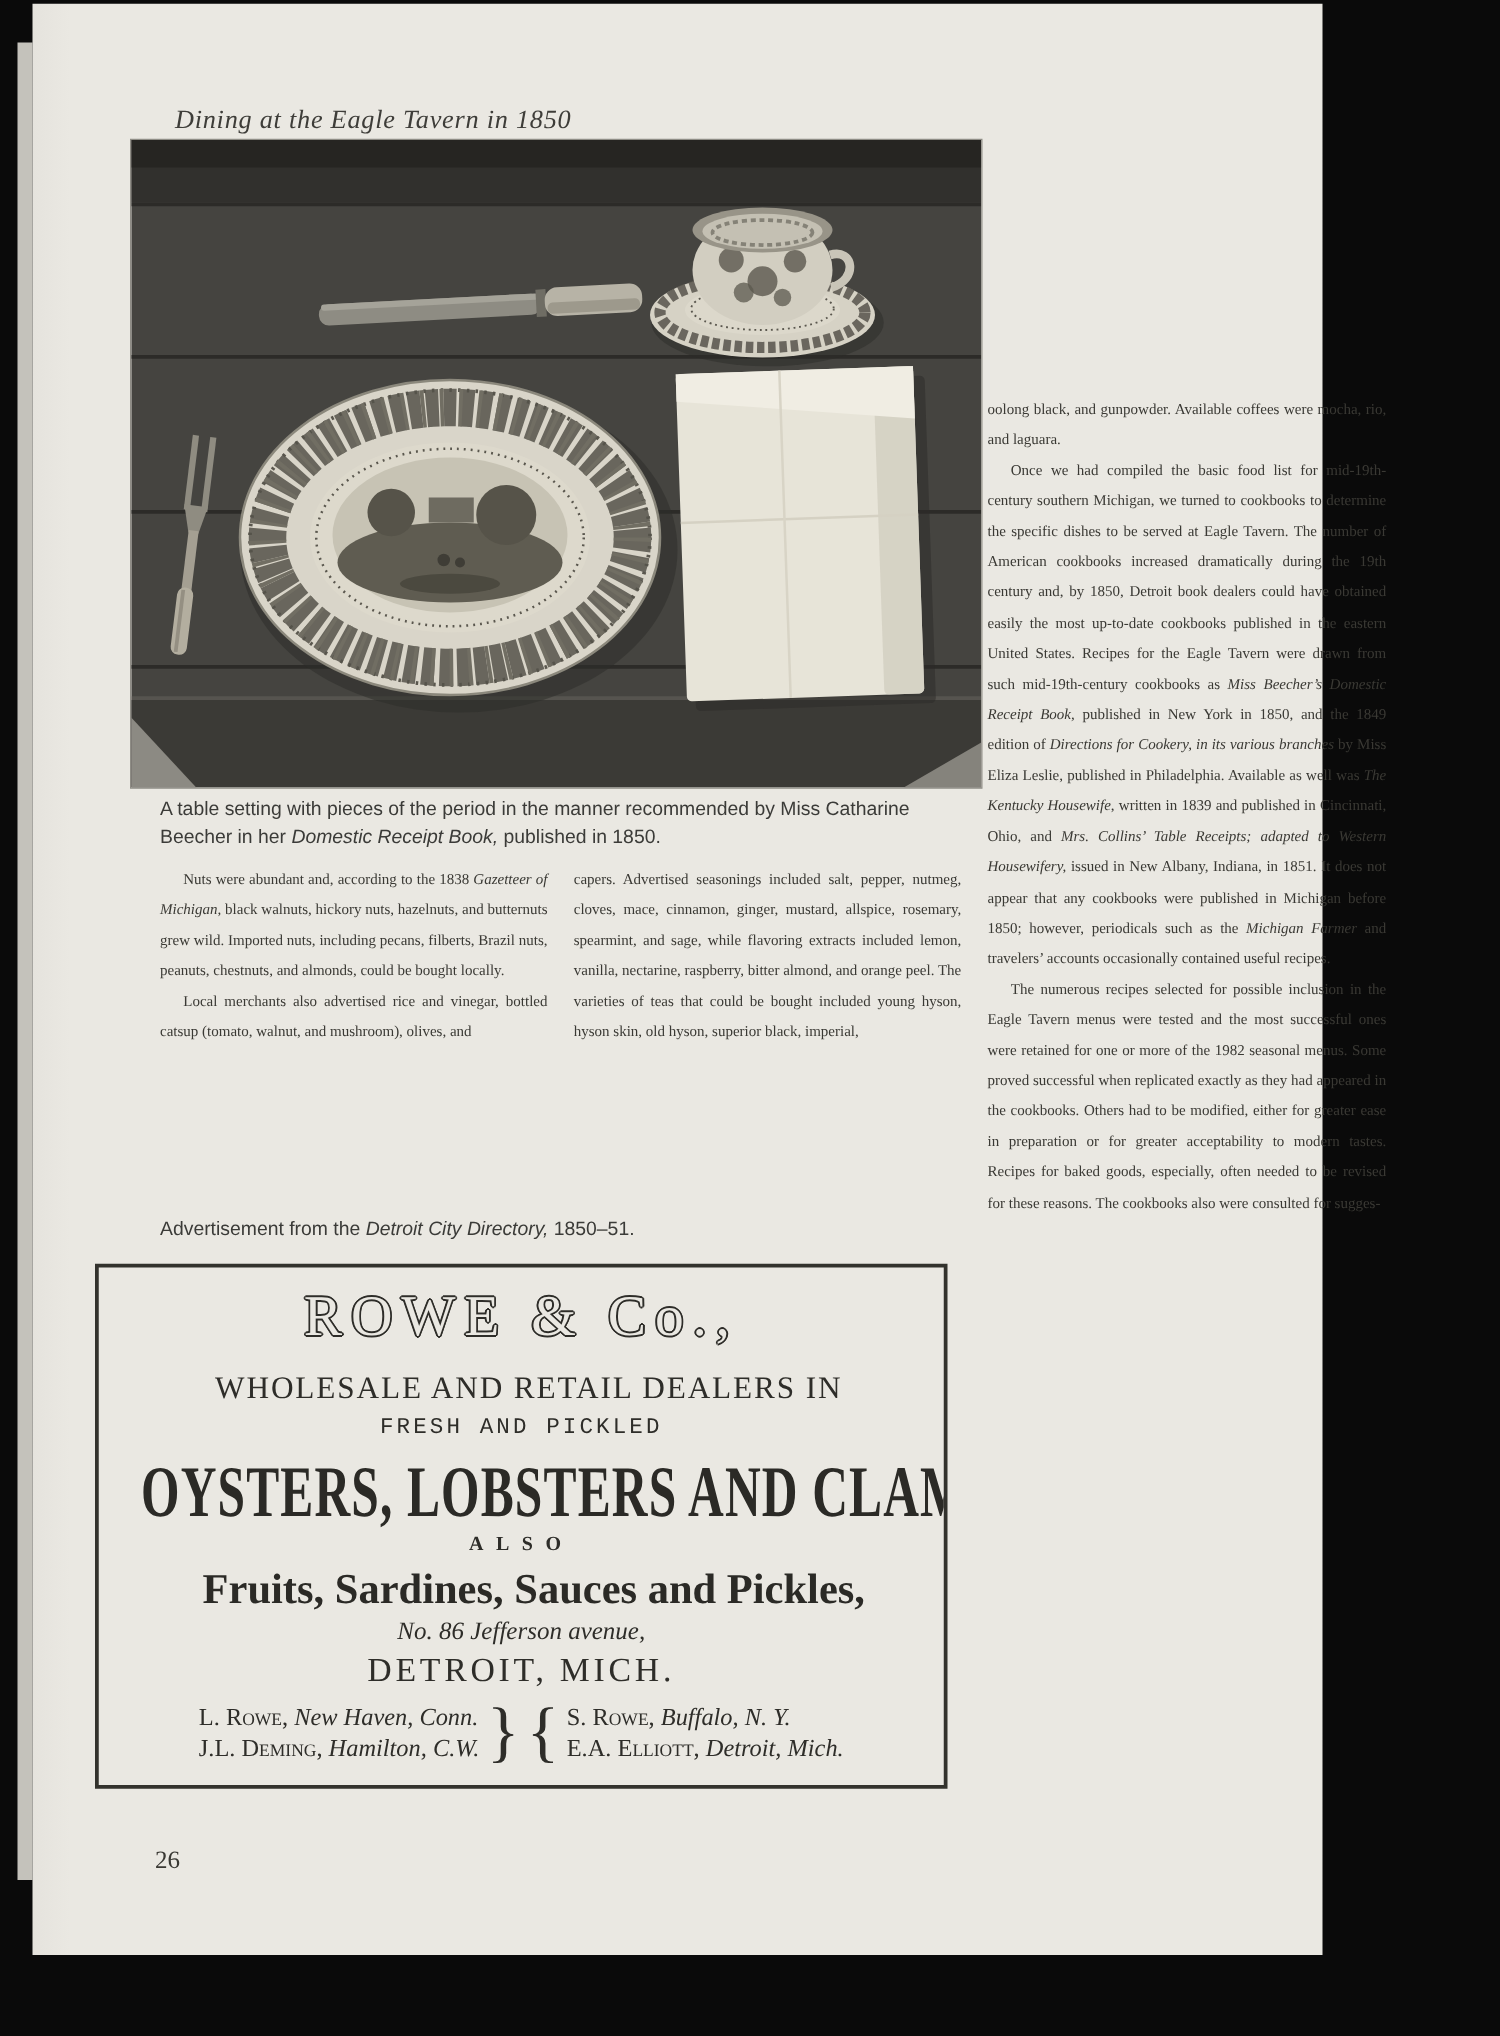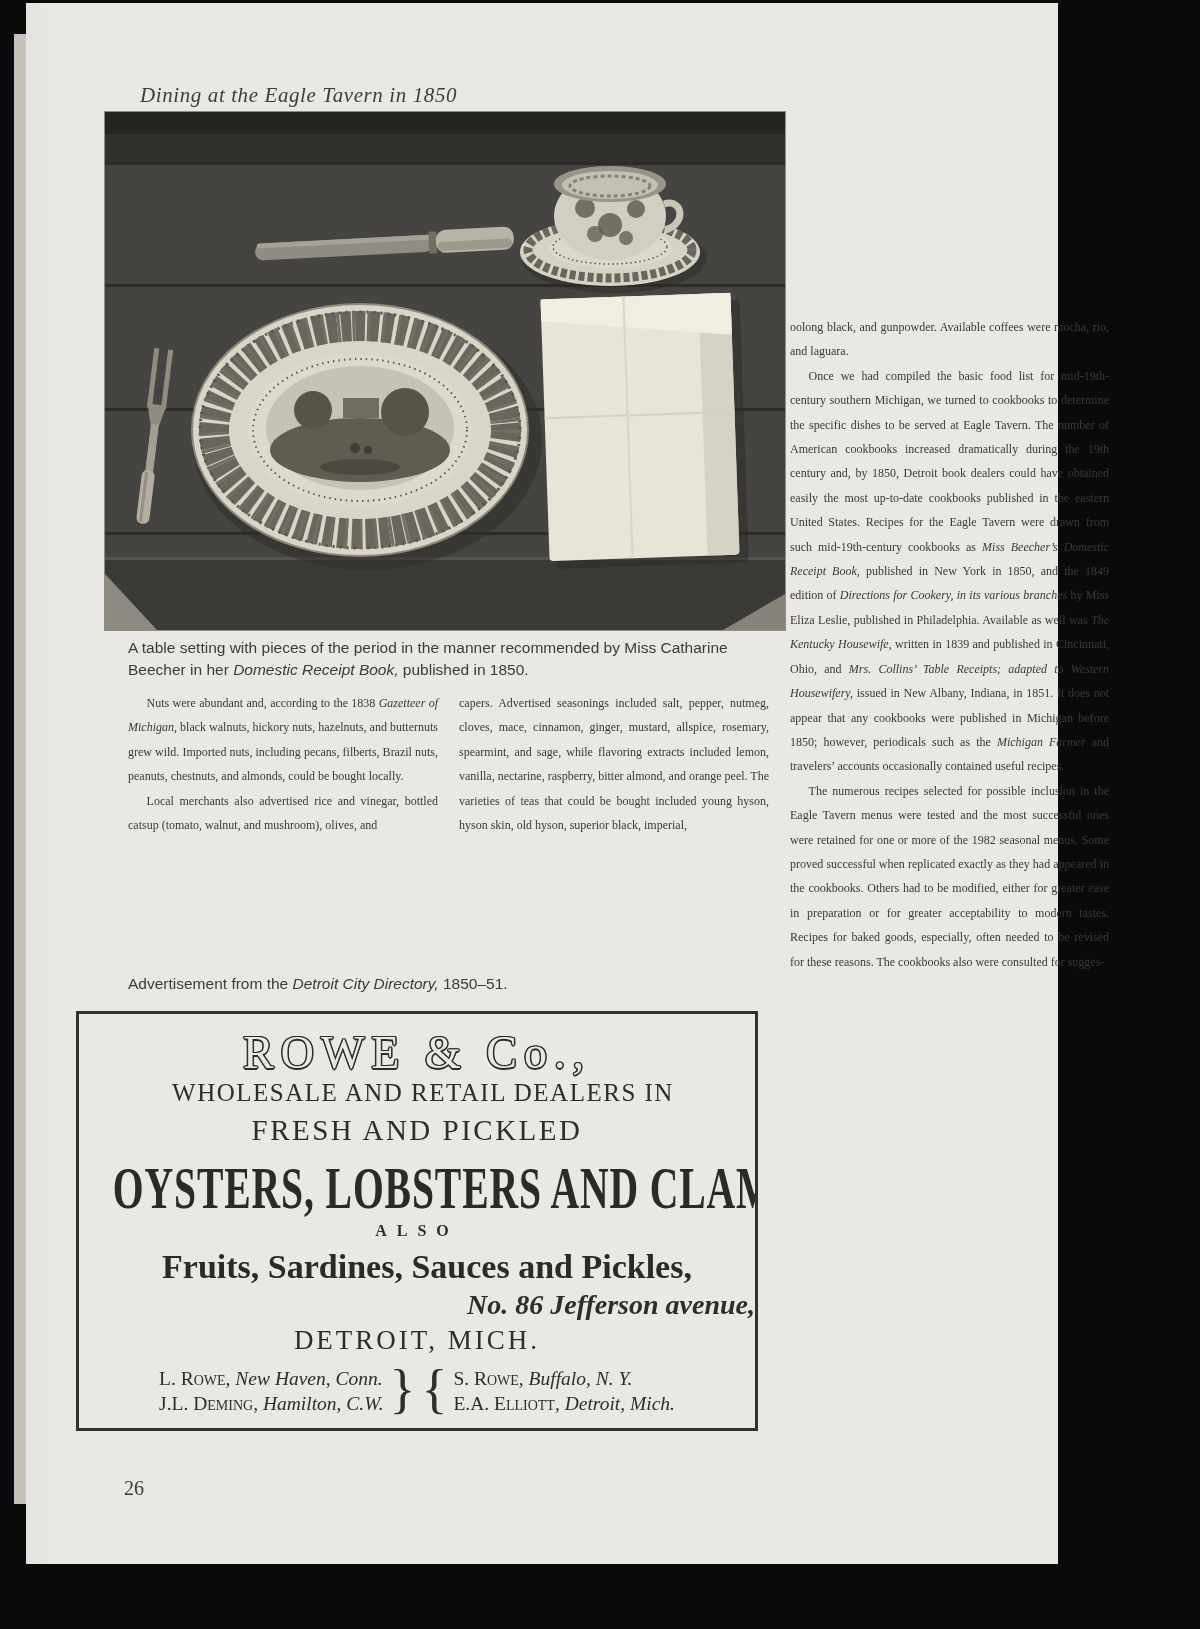--- a/index.html
+++ b/index.html
@@ -37,29 +37,29 @@
     position:absolute;left:50px;top:1008px;width:682px;height:420px;
     border:3px solid #33322d;box-sizing:border-box;text-align:center;color:#2e2d29;
     overflow:hidden;
   }
   .ad-company{
     margin-top:12px;font-size:46px;font-weight:normal;letter-spacing:7px;
     color:#eae8e2;
     text-shadow:1.5px 0 0 #2e2d29,-1.5px 0 0 #2e2d29,0 1.5px 0 #2e2d29,0 -1.5px 0 #2e2d29,
                 1px 1px 0 #2e2d29,-1px -1px 0 #2e2d29,1px -1px 0 #2e2d29,-1px 1px 0 #2e2d29;
   }
-  .ad-dealers{margin-top:0;font-size:25px;letter-spacing:1.5px;padding-left:12px;}
-  .ad-fresh{margin-top:7px;font-size:29px;letter-spacing:2.5px;}
+  .ad-dealers{margin-top:18px;font-size:25px;letter-spacing:1.5px;padding-left:12px;}
+  .ad-fresh{margin-top:7px;font-size:18px;letter-spacing:2.5px;font-family:Liberation Mono, monospace;}
   .ad-products{
     margin-top:16px;font-size:44px;font-weight:bold;letter-spacing:1px;white-space:nowrap;
     transform:scale(.9,1.32);transform-origin:center;color:#2b2a26;
   }
   .ad-also{margin-top:8px;font-size:16px;letter-spacing:10px;font-weight:bold;}
   .ad-products2{margin-top:8px;font-size:34px;font-weight:bold;color:#2b2a26;padding-left:20px;}
-  .ad-address{margin-top:3px;font-size:28px;font-weight:bold;font-style:italic;text-align:right;}
+  .ad-address{margin-top:3px;font-size:20px;font-weight:normal;font-style:italic;}
   .ad-city{margin-top:4px;font-size:27px;letter-spacing:3px;}
   .ad-partners{display:flex;justify-content:center;align-items:flex-end;gap:6px;margin-top:6px;font-size:19.5px;}
   .partner-col{text-align:left;line-height:25px;white-space:nowrap;}
   .partner-name{font-variant:small-caps;}
   .partner-place{font-style:italic;}
   .brace{font-size:54px;line-height:1;font-weight:400;color:#2e2d29;}
   .right-col{position:absolute;left:764px;top:312px;width:319px;}
   .page-num{position:absolute;left:98px;top:1474px;font-size:20px;color:#3a3934;}
 </style>
 </head>

